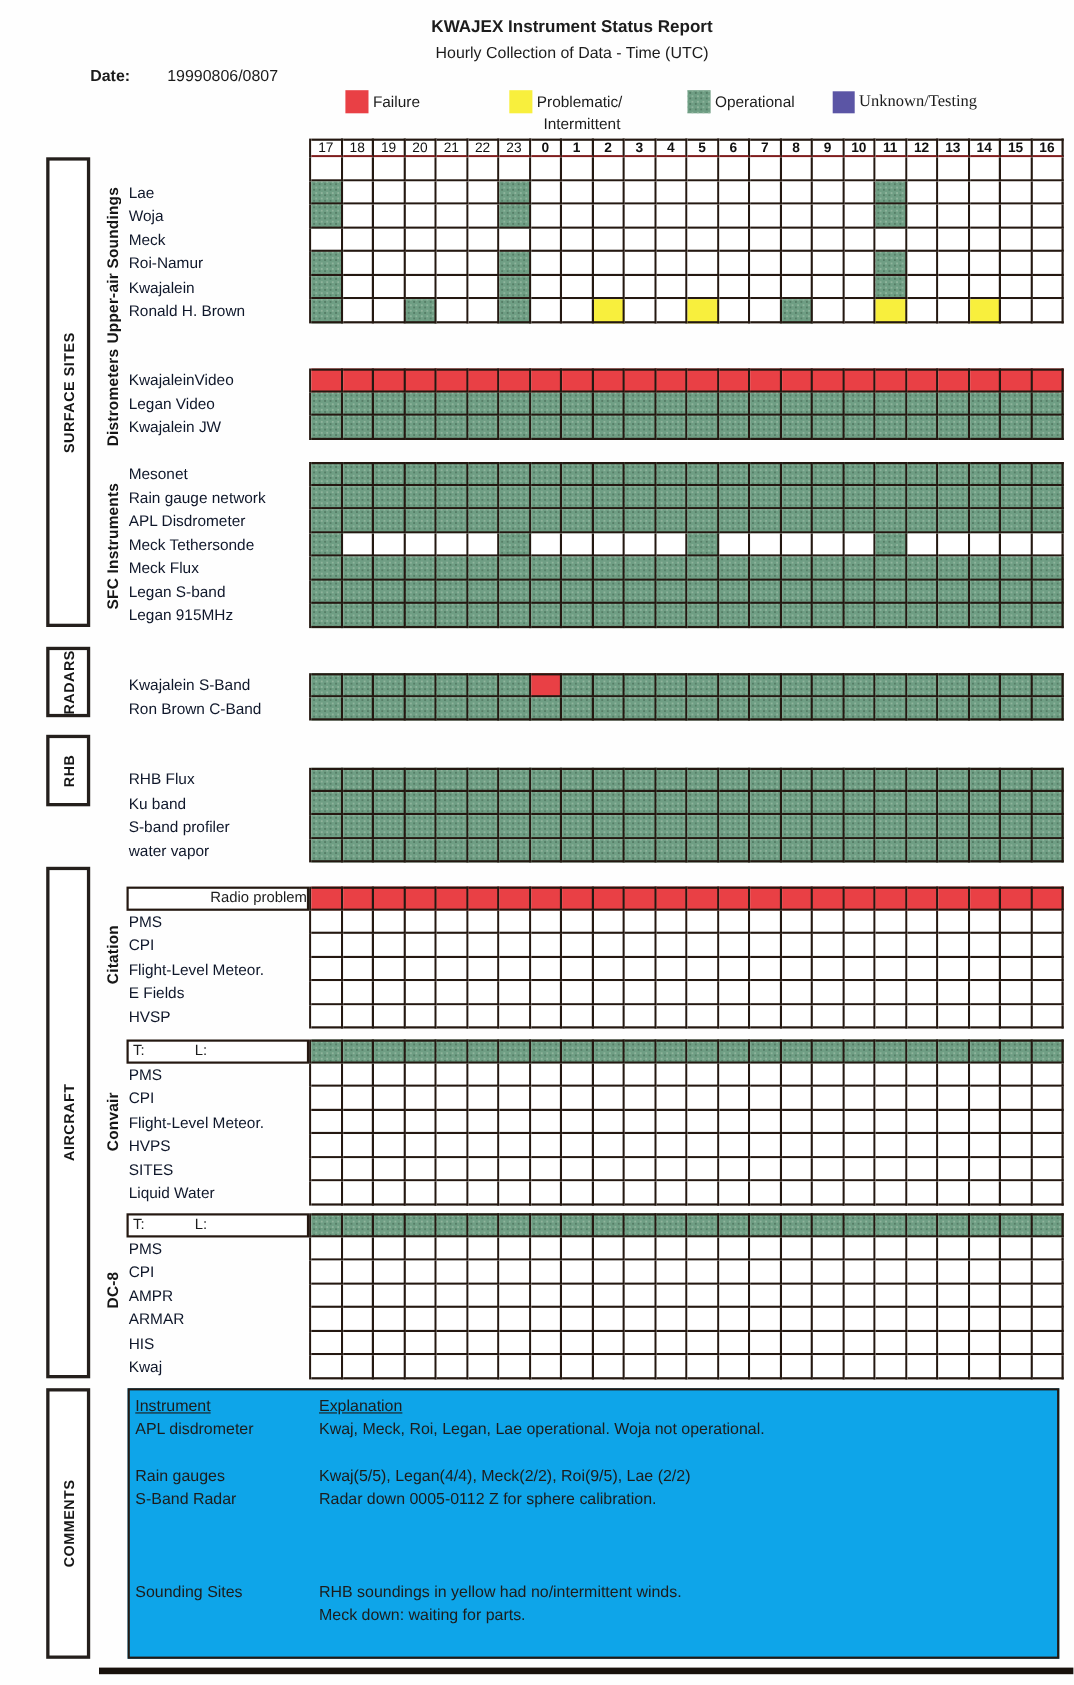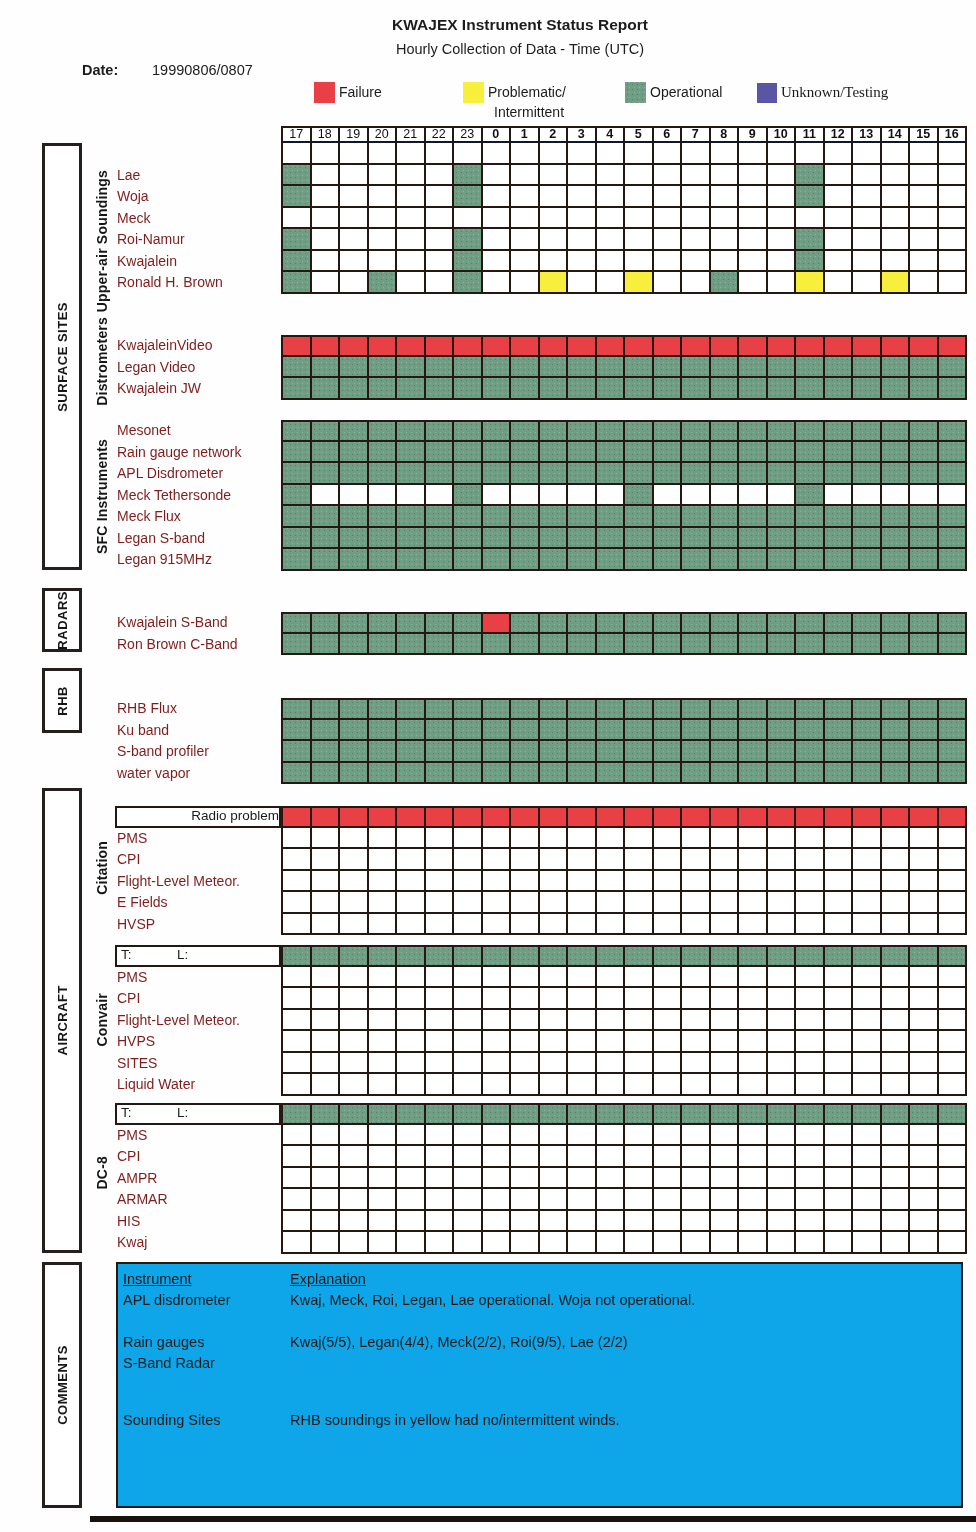--- a/index.html
+++ b/index.html
@@ -48,36 +48,36 @@
   #g-radars   { top:612px; }
   #g-rhb      { top:698px; }
   #g-citation { top:806px;text-align:right; }
   #g-convair  { top:945px; }
   #g-dc8      { top:1103px; }
 
   .hour-row { position:relative; height:17px; }
   .hcells { position:absolute; left:281px; top:0; display:flex; border-left:2px solid #241811; }
   .hour-cell {
     width:28.5px; height:17px; box-sizing:border-box;
-    border-top:2px solid #241811; border-right:2px solid #241811; border-bottom:2px solid #0f172a;
+    border-top:2px solid #241811; border-right:2px solid #241811; border-bottom:2px solid #7f1d1d;
     font-size:12.5px; line-height:13px; text-align:center; color:#111; background:#fff;
   }
   .hcells .hour-cell:nth-child(n+8) { font-weight:bold; }
 
   .grid-row { position:relative; height:21.5px; }
   .cells { position:absolute; left:281px; top:0; display:flex; border-left:2px solid #241811; }
   .cell { width:28.5px; height:21.5px; box-sizing:border-box;
           border-right:2px solid #241811; border-bottom:2px solid #241811; }
   .row-top .cell { border-top:2px solid #241811; }
   .c-F { background:#e94045; }
   .c-P { background:#f8ef3d; }
   .c-E { background:#ffffff; }
 
   .row-label { position:absolute; left:117px; top:0; line-height:21.5px;
-               font-size:14px; white-space:nowrap; color:#7f1d1d; }
+               font-size:14px; white-space:nowrap; color:#0f172a; }
   .label-box { position:absolute; left:115px; top:0; width:166px; height:100%;
                box-sizing:border-box; border:2px solid #241811; background:#fff;
                font-size:13.5px; line-height:16.5px; padding-left:4px; white-space:nowrap; }
   .label-box .part-0 { display:inline-block; min-width:56px; }
 
   
   .side-box { position:absolute; left:42px; width:40px; box-sizing:border-box;
               border:3px solid #241f1c; background:#fff;
               display:flex; align-items:center; justify-content:center; }
   .vtext { writing-mode:vertical-rl; transform:rotate(180deg);
@@ -101,21 +101,21 @@
 
   
   #comments { position:absolute; left:116px; top:1262px; width:847px; height:246px;
               box-sizing:border-box; border:2px solid #241811; background:#0ea5e9;
               font-size:14.5px; padding-top:5px; }
   .c-row { display:flex; line-height:21px; }
   .c1 { width:167px; padding-left:5px; flex:0 0 auto; }
   .c2 { flex:1; }
   .c-head span { text-decoration:underline; }
   .entry-1 { margin-top:21px; }
-  .entry-3 { margin-top:36px; }
+  .entry-3 { margin-top:64px; }
 
   #bottom-bar { position:absolute; left:90px; top:1516px; width:886px; height:6px; background:#18110c; }
 </style>
 </head>
 <body>
 
 <div class="abs" id="title">KWAJEX Instrument Status Report</div>
 <div class="abs" id="subtitle">Hourly Collection of Data - Time (UTC)</div>
 <div class="abs" id="date-label">Date:</div>
 <div class="abs" id="date-value">19990806/0807</div>
@@ -1484,22 +1484,26 @@
       </div>
     </div>
     <div class="c-row entry entry-1">
       <div class="c1">Rain gauges</div>
       <div class="c2">
         <div>Kwaj(5/5), Legan(4/4), Meck(2/2), Roi(9/5), Lae (2/2)</div>
       </div>
     </div>
     <div class="c-row entry entry-2">
       <div class="c1">S-Band Radar</div>
+      <div class="c2">
+        <div>Radar down 0005-0112 Z for sphere calibration.</div>
+      </div>
     </div>
     <div class="c-row entry entry-3">
       <div class="c1">Sounding Sites</div>
       <div class="c2">
         <div>RHB soundings in yellow had no/intermittent winds.</div>
+        <div>Meck down: waiting for parts.</div>
       </div>
     </div>
   </div>
 
 <div id="bottom-bar"></div>
 
 </body></html>

